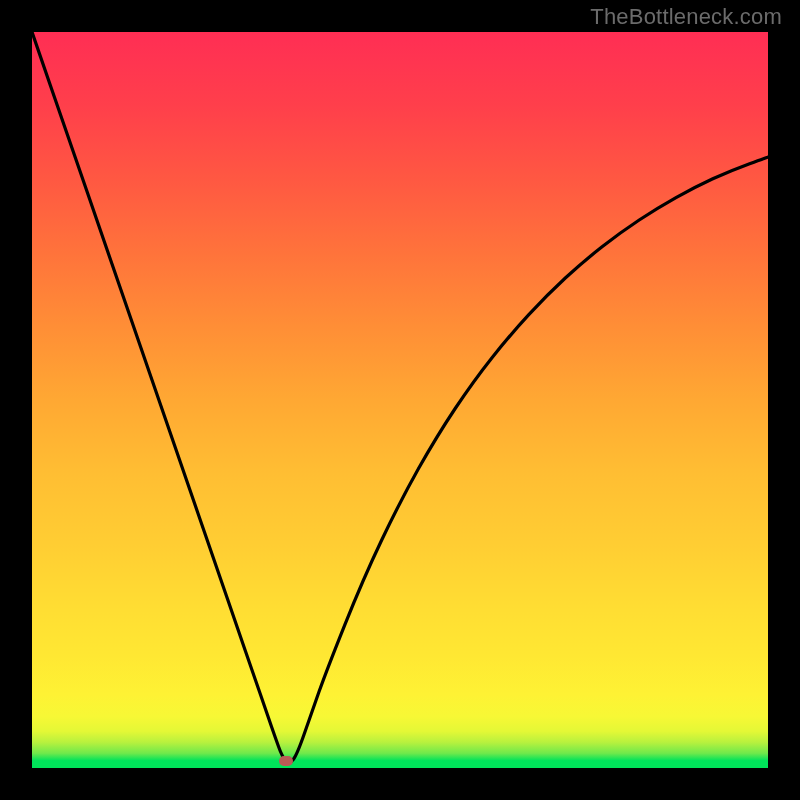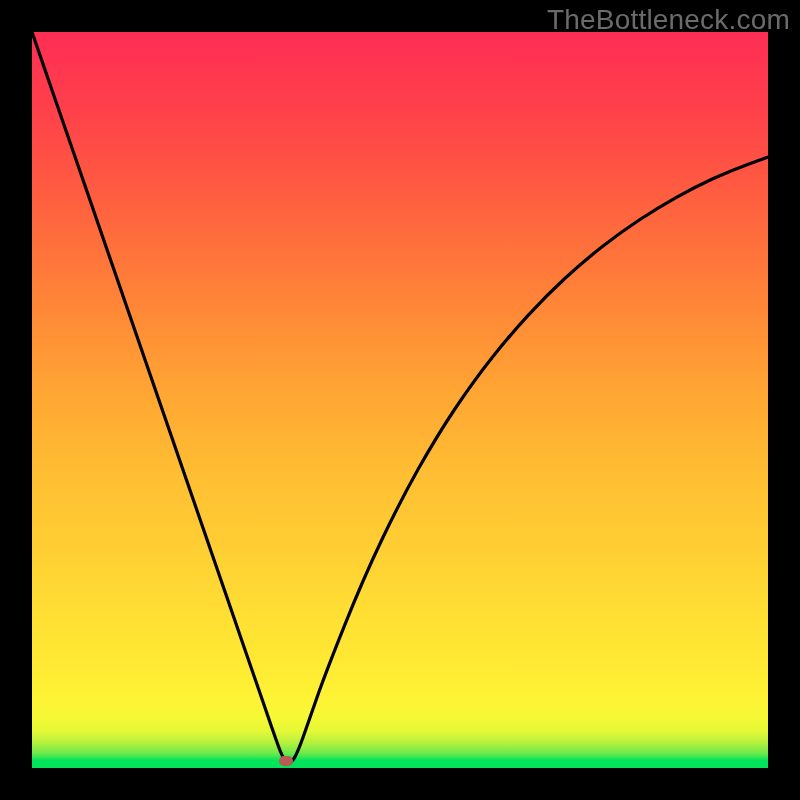--- a/index.html
+++ b/index.html
@@ -15,23 +15,23 @@
     position: absolute;
     left: 0;
     top: 0;
     width: 800px;
     height: 800px;
     background: #000;
   }
   .watermark {
     position: absolute;
     top: 4px;
-    right: 10px;
+    right: 18px;
     color: #6b6b6b;
-    font-size: 28px;
+    font-size: 22px;
     letter-spacing: 0.2px;
     font-weight: 400;
   }
   .plot {
     position: absolute;
     left: 32px;
     top: 32px;
     width: 736px;
     height: 736px;
     overflow: hidden;

